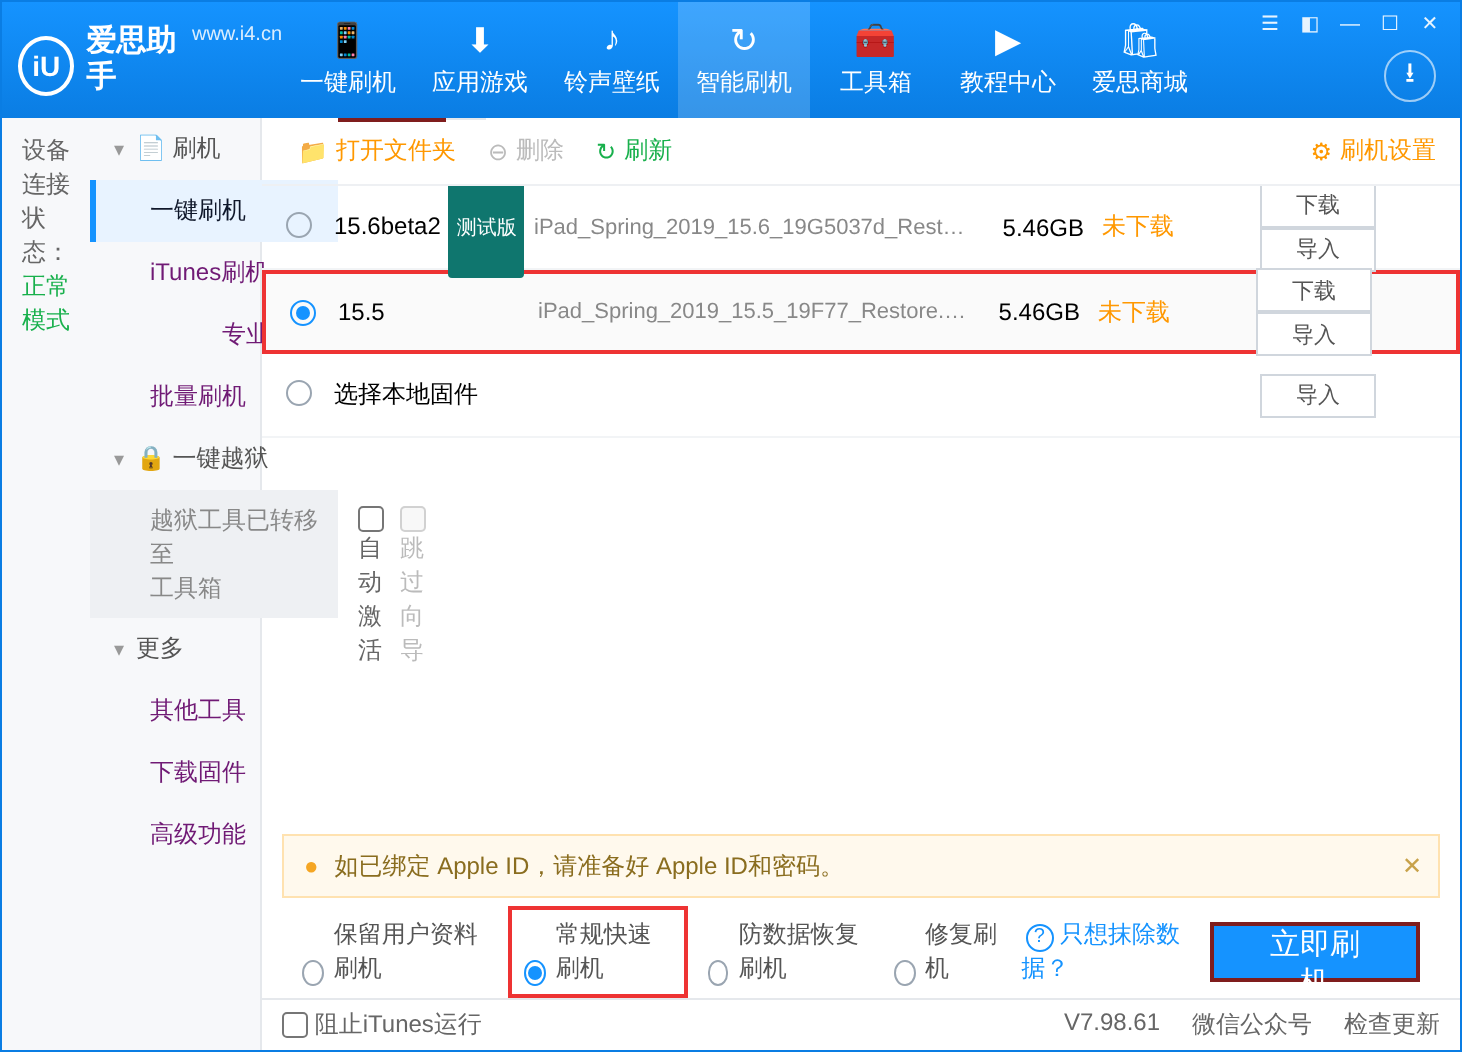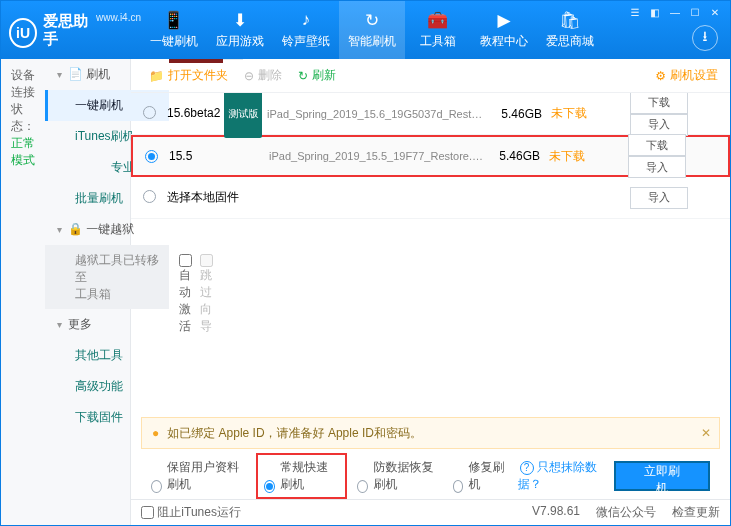--- a/index.html
+++ b/index.html
@@ -19,24 +19,24 @@
 .win-ctrl{position:absolute;right:6px;top:4px;display:flex;gap:2px}
 .win-ctrl span{width:18px;height:14px;display:flex;align-items:center;justify-content:center;font-size:10px;cursor:pointer;opacity:.9}
 .circ-btn{position:absolute;right:12px;bottom:8px;width:26px;height:26px;border:1px solid rgba(255,255,255,.6);border-radius:50%;display:flex;align-items:center;justify-content:center;font-size:14px}
 
 .content{flex:1;display:flex;min-height:0}
 .sidebar{width:130px;background:#f7f8fa;border-right:1px solid #e5e8ec;display:flex;}
 .side-top{padding:8px 10px;color:#666;font-size:11px}
 .side-top b{color:#18b04c;font-weight:normal}
 .side-group{padding:7px 12px;color:#555;display:flex;align-items:center;gap:6px;cursor:pointer}
 .side-group .chev{color:#999;font-size:10px}
-.side-sub{padding:7px 10px 7px 30px;color:#0f766e;cursor:pointer;font-size:12px}
+.side-sub{padding:7px 10px 7px 30px;color:#701a75;cursor:pointer;font-size:12px}
 .side-sub.active{background:#e8f3ff;color:#0f172a;border-left:3px solid #1593ff;padding-left:27px}
 .side-spacer{flex:1}
-.side-checks{padding:8px 10px;border-top:4px solid #7f1d1d;display:flex;gap:8px;align-items:center;color:#666;font-size:11px}
+.side-checks{padding:8px 10px;border-top:2px solid #7f1d1d;display:flex;gap:8px;align-items:center;color:#666;font-size:11px}
 .side-dev{border-top:1px solid #e5e8ec;padding:8px 10px}
 
 .main{flex:1;display:flex;flex-direction:column;min-width:0}
 .toolbar{height:34px;display:flex;align-items:center;padding:0 12px;gap:4px;border-bottom:1px solid #eef0f3}
 .tb-item{display:flex;align-items:center;gap:4px;color:#666;padding:0 6px;cursor:pointer}
 .tb-item.orange{color:#ff9800}
 .tb-item.dis{color:#bbb}
 .tb-right{margin-left:auto;color:#ff9800;display:flex;align-items:center;gap:4px}
 .thead{height:28px;display:flex;align-items:center;padding:0 12px;background:#fafbfc;border-bottom:1px solid #eef0f3;color:#888;font-size:11px}
 .col-r{width:24px}
@@ -56,21 +56,21 @@
 .st-no{color:#ff9800}
 .btn{height:22px;padding:0 17px;border:1px solid #d0d6dd;background:#fff;color:#555;cursor:pointer;font-size:11px;margin-left:4px}
 
 .notice{height:32px;background:#fff9ed;border:1px solid #ffe2b0;margin:6px 10px 0;display:flex;align-items:center;padding:0 10px;color:#8a6d1f;gap:8px;position:relative}
 .notice .x{position:absolute;right:8px;color:#c8a24a;cursor:pointer}
 .opts{height:46px;display:flex;align-items:center;padding:0 16px;gap:10px;border:2px solid transparent;margin:4px 2px 0}
 .opt{display:flex;align-items:flex-end;gap:5px;color:#555;cursor:pointer}
 .opt.hl{border:2px solid #e33;padding:4px 6px}
 .link{color:#1593ff;cursor:pointer}
 .help{color:#1593ff;border:1px solid #1593ff;border-radius:50%;width:14px;height:14px;display:inline-flex;align-items:center;justify-content:center;font-size:10px;margin-left:2px}
-.go-btn{margin-left:auto;background:#1593ff;color:#fff;border:2px solid #0369a1;height:30px;padding:0 26px;cursor:pointer;font-size:12px}
+.go-btn{margin-left:auto;background:#1593ff;color:#fff;border:2px solid #7f1d1d;height:30px;padding:0 26px;cursor:pointer;font-size:15px}
 
 .statusbar{height:26px;border-top:1px solid #e5e8ec;display:flex;align-items:center;padding:0 10px;color:#666;font-size:11px;gap:12px}
 .statusbar .r{margin-left:auto;display:flex;gap:16px}
 input[type=checkbox]{vertical-align:middle}
 </style>
 </head>
 <body>
 
 <div class="win">
 
@@ -141,22 +141,22 @@
             <span class="chev">▾</span>
             <span>🔒 一键越狱</span>
           </div>
           <div class="side-sub" style="white-space: pre-line; background: rgb(238, 240, 243); line-height: 1.4; color: rgb(136, 136, 136);">越狱工具已转移至
 工具箱</div>
           <div class="side-group">
             <span class="chev">▾</span>
             <span>更多</span>
           </div>
           <div class="side-sub" style="white-space: nowrap;">其他工具</div>
+          <div class="side-sub" style="white-space: nowrap;">下载固件</div>
           <div class="side-sub" style="white-space: nowrap;">高级功能</div>
-          <div class="side-sub" style="white-space: nowrap;">下载固件</div>
         </div>
       <div class="side-spacer"></div>
       <div class="side-checks">
         <label><input type="checkbox" style=""> <span>自动激活</span></label>
         <label style="color:#bbb"><input type="checkbox" disabled="" style=""> <span>跳过向导</span></label>
       </div>
       <div class="side-dev">
         
         
       </div>

